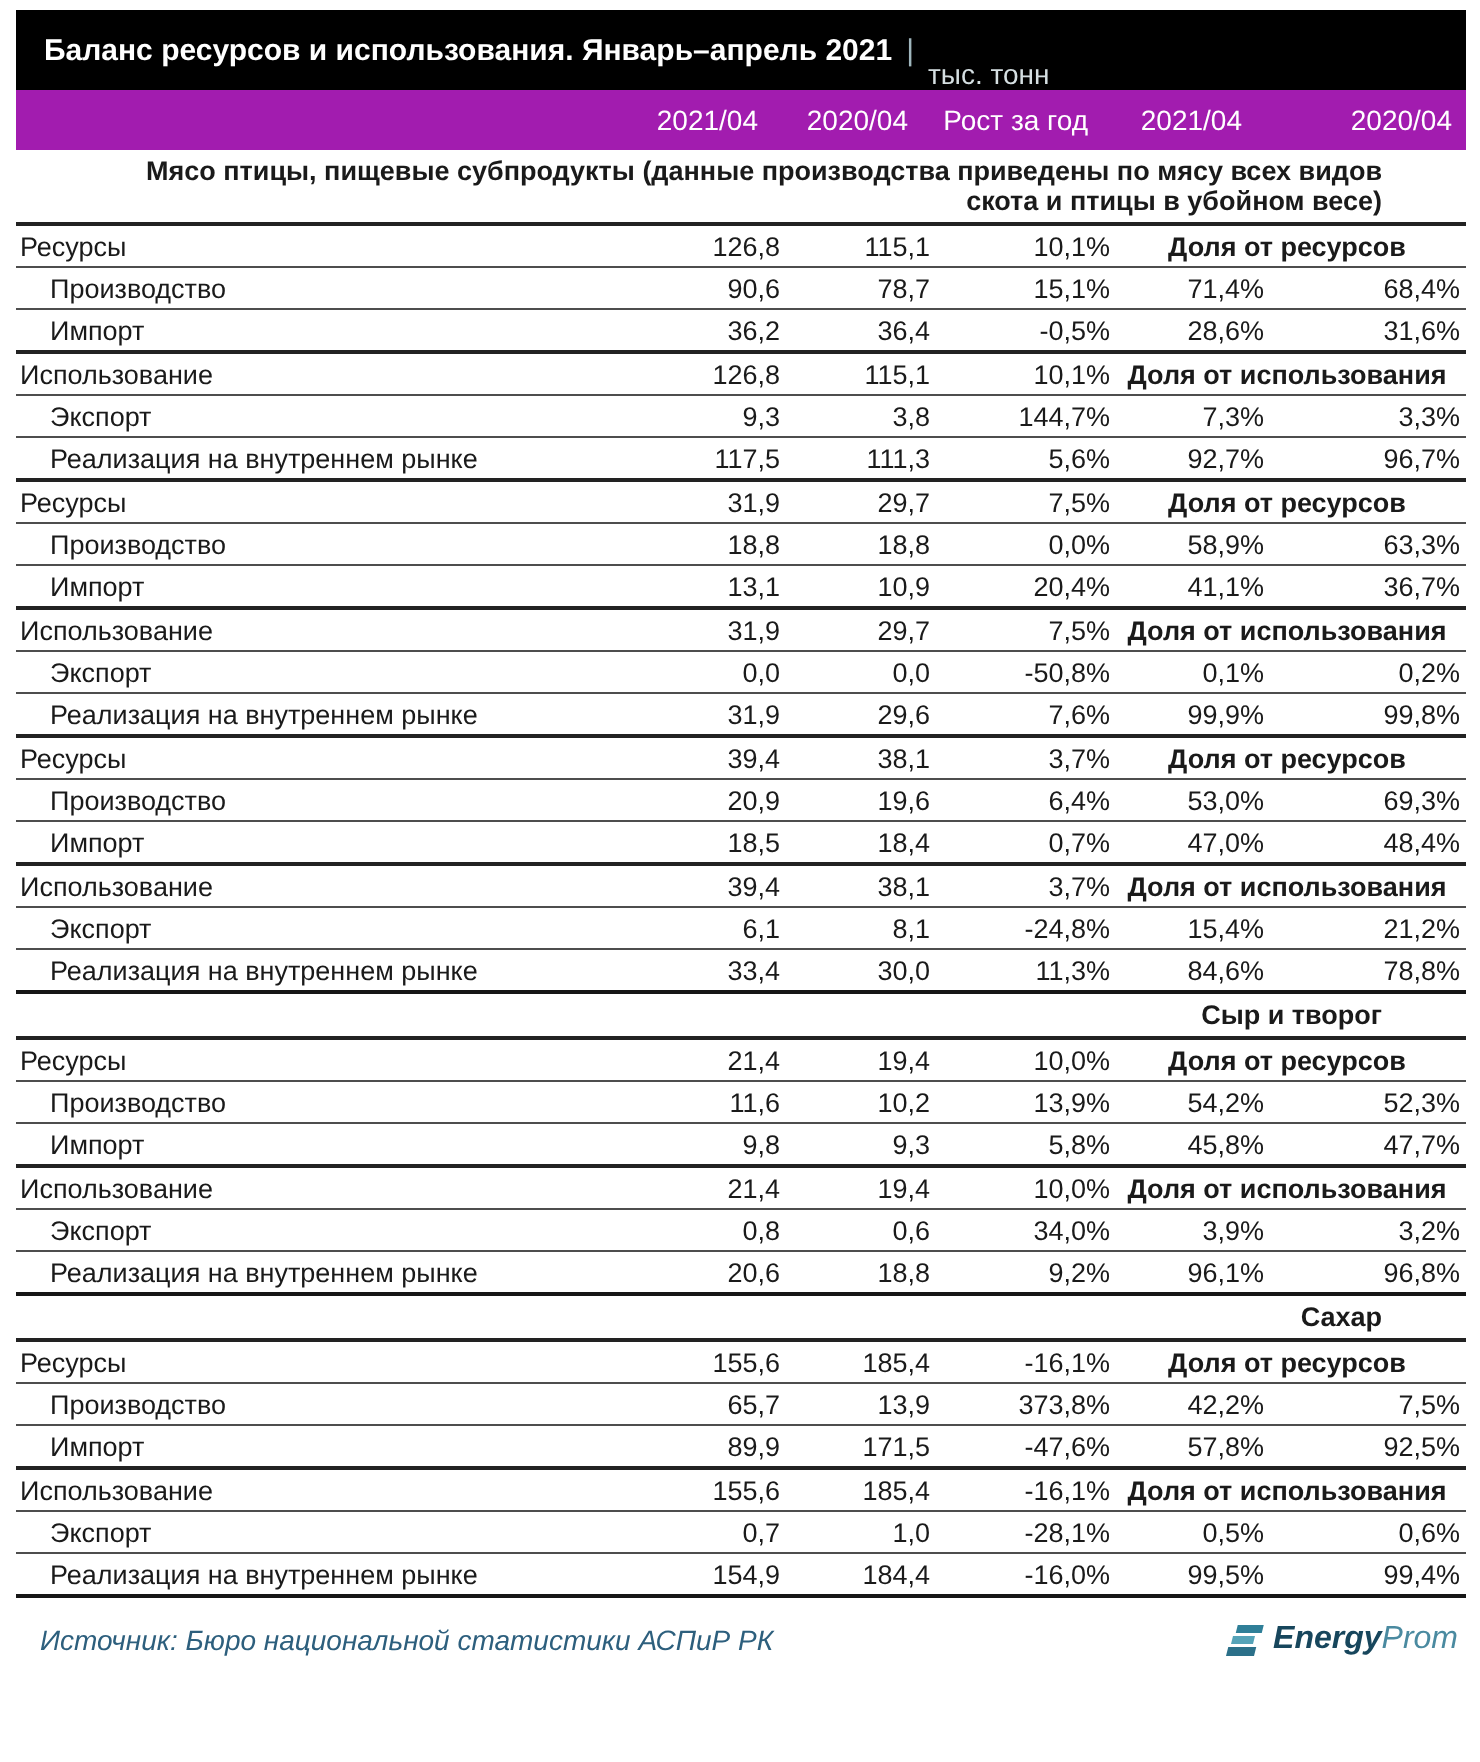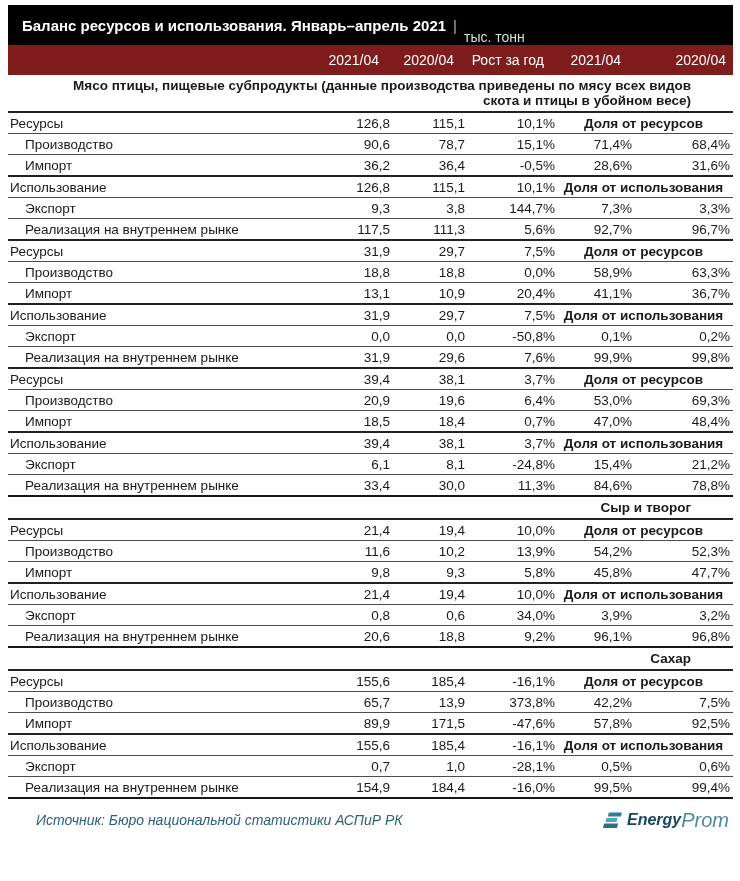--- a/index.html
+++ b/index.html
@@ -31,21 +31,21 @@
     table-layout: fixed;
   }
   col.c-label { width: 320px; }
   col.c-v1 { width: 65px; }
   col.c-v2 { width: 75px; }
   col.c-gr { width: 90px; }
   col.c-s1 { width: 77px; }
   col.c-s2 { width: auto; }
 
   thead th {
-    background: #7f1d1d;
+    background: #a21caf;
     color: #ffffff;
     font-weight: normal;
     font-size: 14px;
     height: 30px;
     text-align: right;
     padding: 0 14px 0 0;
     vertical-align: middle;
   }
   thead th:last-child { padding-right: 7px; }
 
@@ -82,26 +82,25 @@
     height: 24px;
     display: flex;
     align-items: center;
     justify-content: space-between;
     padding: 0 4px 0 12px;
   }
   .source-text {
     font-style: italic;
     font-size: 14px;
     color: #2d5f7d;
-    margin-left: 16px;
   }
   .logo { display: flex; align-items: center; }
   .logo-glyph { margin-right: 4px; }
   .logo-energy { font-weight: bold; font-style: italic; font-size: 16px; color: #17465c; }
-  .logo-prom   { font-style: italic; font-size: 20px; color: #4a8aa0; }
+  .logo-prom   { font-style: italic; font-size: 16px; color: #4a8aa0; }
 </style>
 </head>
 <body>
 
 <div class="page">
 
   <div class="title-bar">
     <span class="title-main">Баланс ресурсов и использования. Январь–апрель 2021</span>
     <span class="title-sep">|</span>
     <span class="title-unit">тыс. тонн</span>

